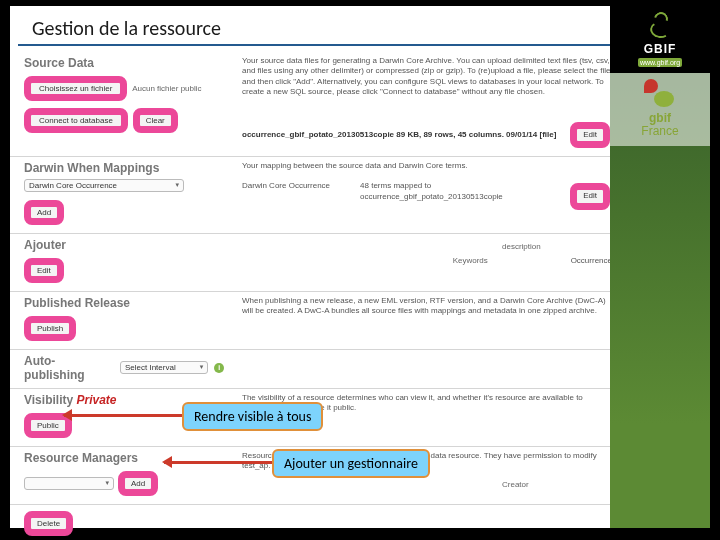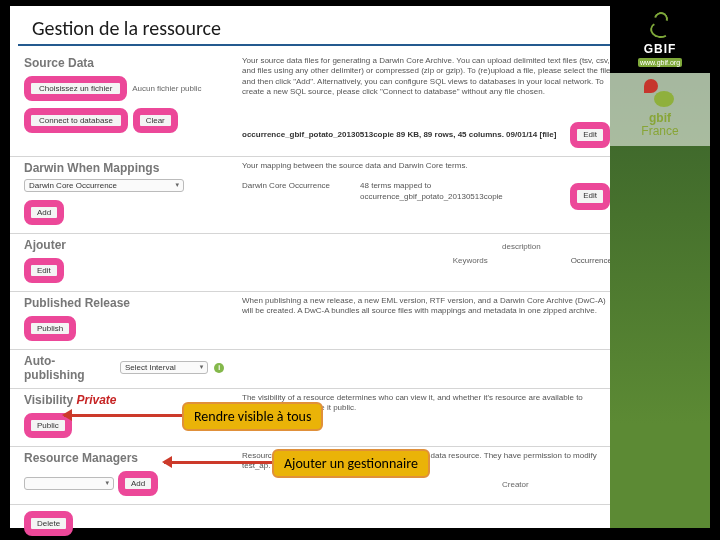--- a/index.html
+++ b/index.html
@@ -31,21 +31,21 @@
   .swirl-bot { position: absolute; left: 4px; top: 10px; width: 20px; height: 16px; border: 2.5px solid #7fa93a; border-radius: 50%; border-top-color: transparent; border-right-color: transparent; transform: rotate(10deg); }
   .gbif-text { color: #fff; font-size: 12px; font-weight: 700; letter-spacing: 1px; }
   .gbif-url { background: #7fa93a; color: #fff; font-size: 7px; padding: 1px 2px; border-radius: 2px; margin-top: 1px; display: inline-block; }
   .logo-fr { width: 100%; padding: 6px 4px 8px; text-align: center; background: rgba(255,255,255,0.55); }
   .fr-mark { width: 40px; height: 30px; margin: 0 auto 2px; position: relative; }
   .fr-a { position: absolute; left: 4px; top: 0; width: 14px; height: 14px; background: #c6362d; border-radius: 50% 50% 50% 0; }
   .fr-b { position: absolute; left: 14px; top: 12px; width: 20px; height: 16px; background: #8fb03c; border-radius: 50%; }
   .fr-text { font-size: 12px; color: #88a537; font-weight: 700; letter-spacing: 0; }
   .fr-sub { font-size: 12px; color: #88a537; display:block; margin-top:-1px;}
 
-  .callout { position: absolute; background: #eab308; border: 2px solid #e0903a; border-radius: 6px; padding: 4px 10px; font-size: 14px; color: #000; font-family: Calibri, Arial, sans-serif; z-index: 10; }
+  .callout { position: absolute; background: #7dd3fc; border: 2px solid #e0903a; border-radius: 6px; padding: 4px 10px; font-size: 14px; color: #000; font-family: Calibri, Arial, sans-serif; z-index: 10; }
   .arrow { position: absolute; height: 3px; background: #cc3a2a; z-index: 9; }
   .arrow::before { content: ""; position: absolute; left: -8px; top: -5px; border: 6px solid transparent; border-right: 10px solid #cc3a2a; }
 </style>
 </head>
 <body>
 
 <div class="frame">
   <div class="page">
     <h1 class="title">Gestion de la ressource</h1>
 

